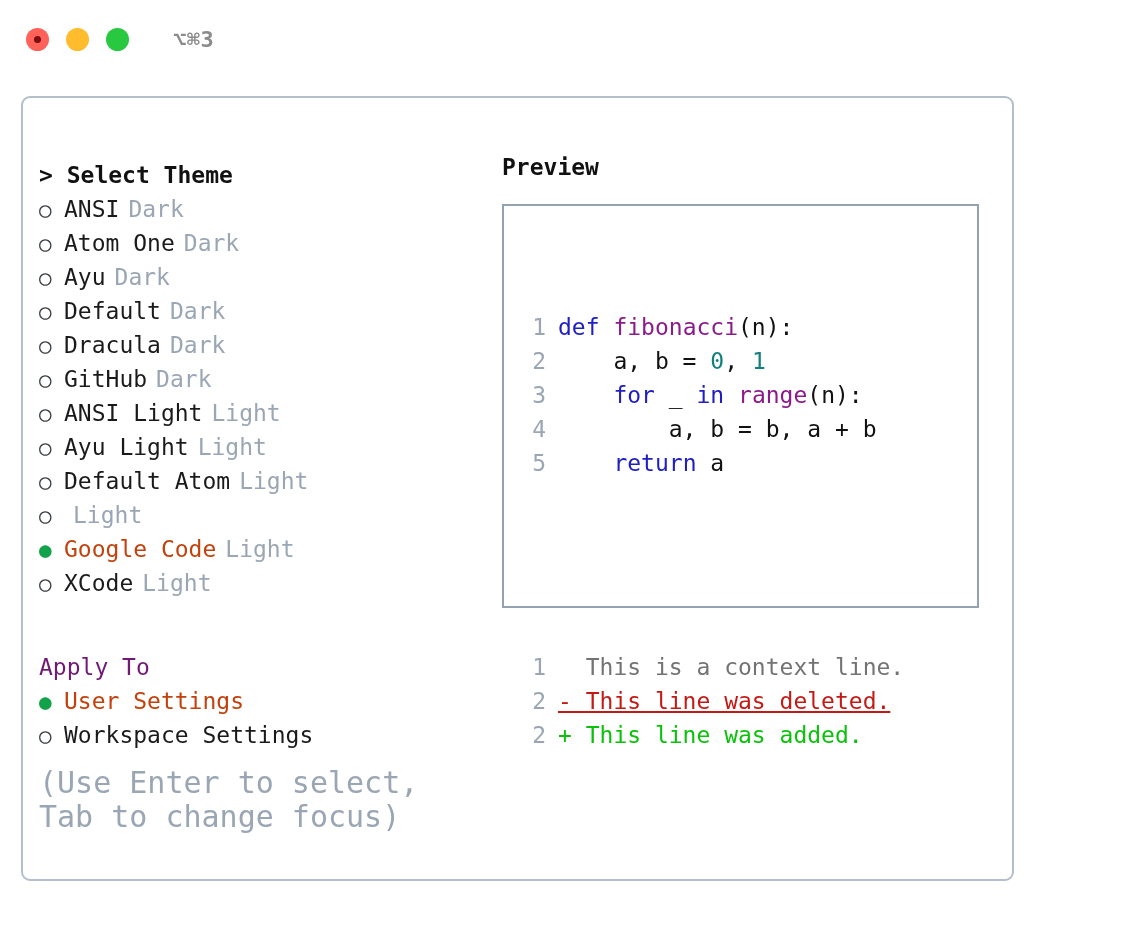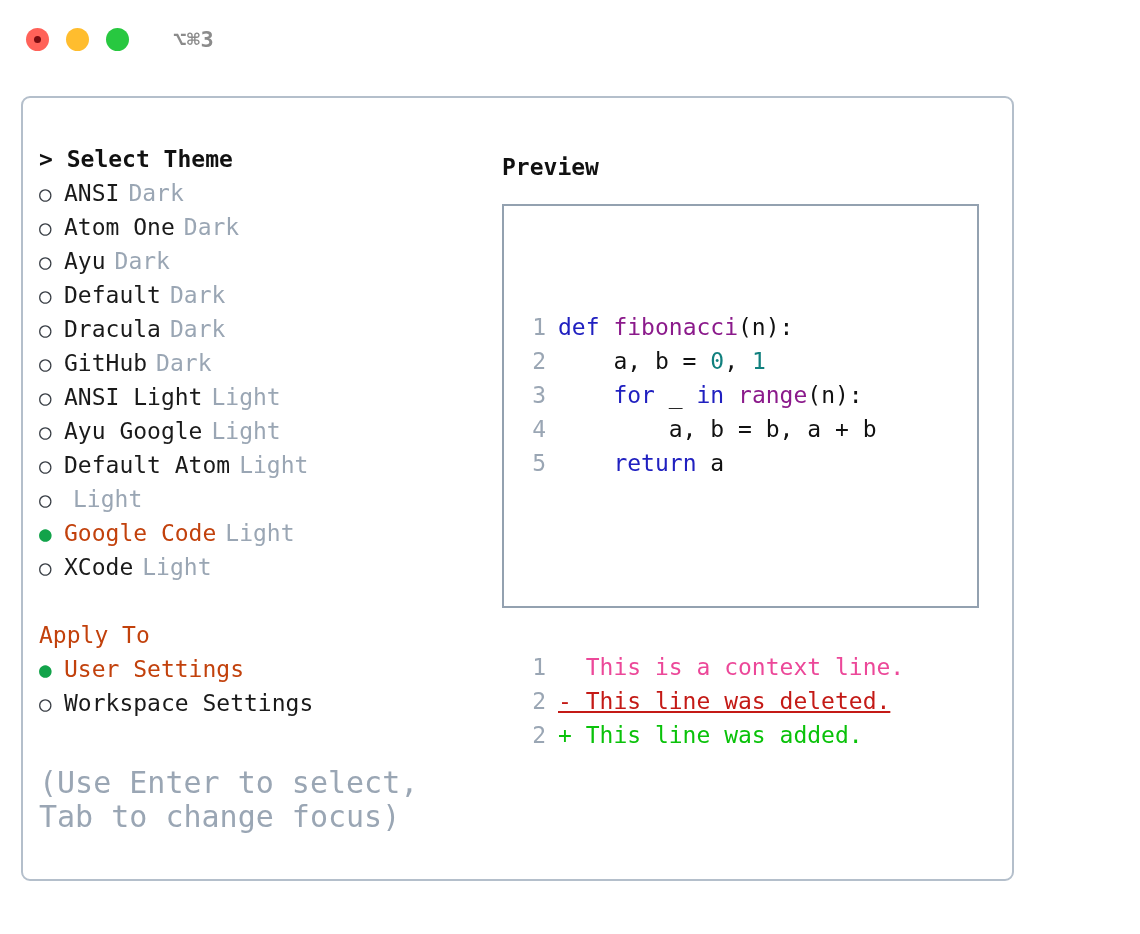--- a/index.html
+++ b/index.html
@@ -72,22 +72,23 @@
     width: 450px;
   }
 
   .section-head {
     font-size: 23px;
     font-weight: 700;
     color: #111111;
     white-space: pre;
     line-height: 34px;
     height: 34px;
-  }
-  .section-head.plain { font-weight: 400; color: #c2410c; }
+    margin-top: 16px;
+  }
+  .section-head.plain { font-weight: 400; color: #701a75; }
 
   .opt-row {
     display: flex;
     align-items: baseline;
     height: 34px;
     line-height: 34px;
     font-size: 23px;
     white-space: pre;
   }
   .bullet {
@@ -159,21 +160,21 @@
   .code-text { white-space: pre; }
 
   .code-gap { height: 34px; }
 
   
   .tok-kw   { color: #2020c0; }
   .tok-fn   { color: #8b1a8b; }
   .tok-num  { color: #11807e; }
   .tok-pl   { color: #111111; }
 
-  .diff-ctx { color: #ec4899; }
+  .diff-ctx { color: #737373; }
   .diff-del { color: #c41a16; text-decoration: underline; }
   .diff-add { color: #0ac20a; text-align: center; }
 </style>
 </head>
 <body>
 
 <div class="titlebar">
   <div class="lights">
     <span class="light light-close"></span>
     <span class="light light-min"></span>
@@ -188,21 +189,21 @@
     <div class="left-col">
       <div class="section-head">&gt; Select Theme</div>
       <div id="theme-list">
           <div class="opt-row"><span class="bullet">○</span><span class="opt-label">ANSI</span><span class="opt-tag">Dark</span></div>
           <div class="opt-row"><span class="bullet">○</span><span class="opt-label">Atom One</span><span class="opt-tag">Dark</span></div>
           <div class="opt-row"><span class="bullet">○</span><span class="opt-label">Ayu</span><span class="opt-tag">Dark</span></div>
           <div class="opt-row"><span class="bullet">○</span><span class="opt-label">Default</span><span class="opt-tag">Dark</span></div>
           <div class="opt-row"><span class="bullet">○</span><span class="opt-label">Dracula</span><span class="opt-tag">Dark</span></div>
           <div class="opt-row"><span class="bullet">○</span><span class="opt-label">GitHub</span><span class="opt-tag">Dark</span></div>
           <div class="opt-row"><span class="bullet">○</span><span class="opt-label">ANSI Light</span><span class="opt-tag">Light</span></div>
-          <div class="opt-row"><span class="bullet">○</span><span class="opt-label">Ayu Google</span><span class="opt-tag">Light</span></div>
+          <div class="opt-row"><span class="bullet">○</span><span class="opt-label">Ayu Light</span><span class="opt-tag">Light</span></div>
           <div class="opt-row"><span class="bullet">○</span><span class="opt-label">Default Atom</span><span class="opt-tag">Light</span></div>
           <div class="opt-row"><span class="bullet">○</span><span class="opt-tag">Light</span></div>
           <div class="opt-row selected"><span class="bullet sel">●</span><span class="opt-label">Google Code</span><span class="opt-tag">Light</span></div>
           <div class="opt-row"><span class="bullet">○</span><span class="opt-label">XCode</span><span class="opt-tag">Light</span></div>
         </div>
 
       <div class="spacer"></div>
 
       <div class="section-head plain">Apply To</div>
       <div id="apply-list">

